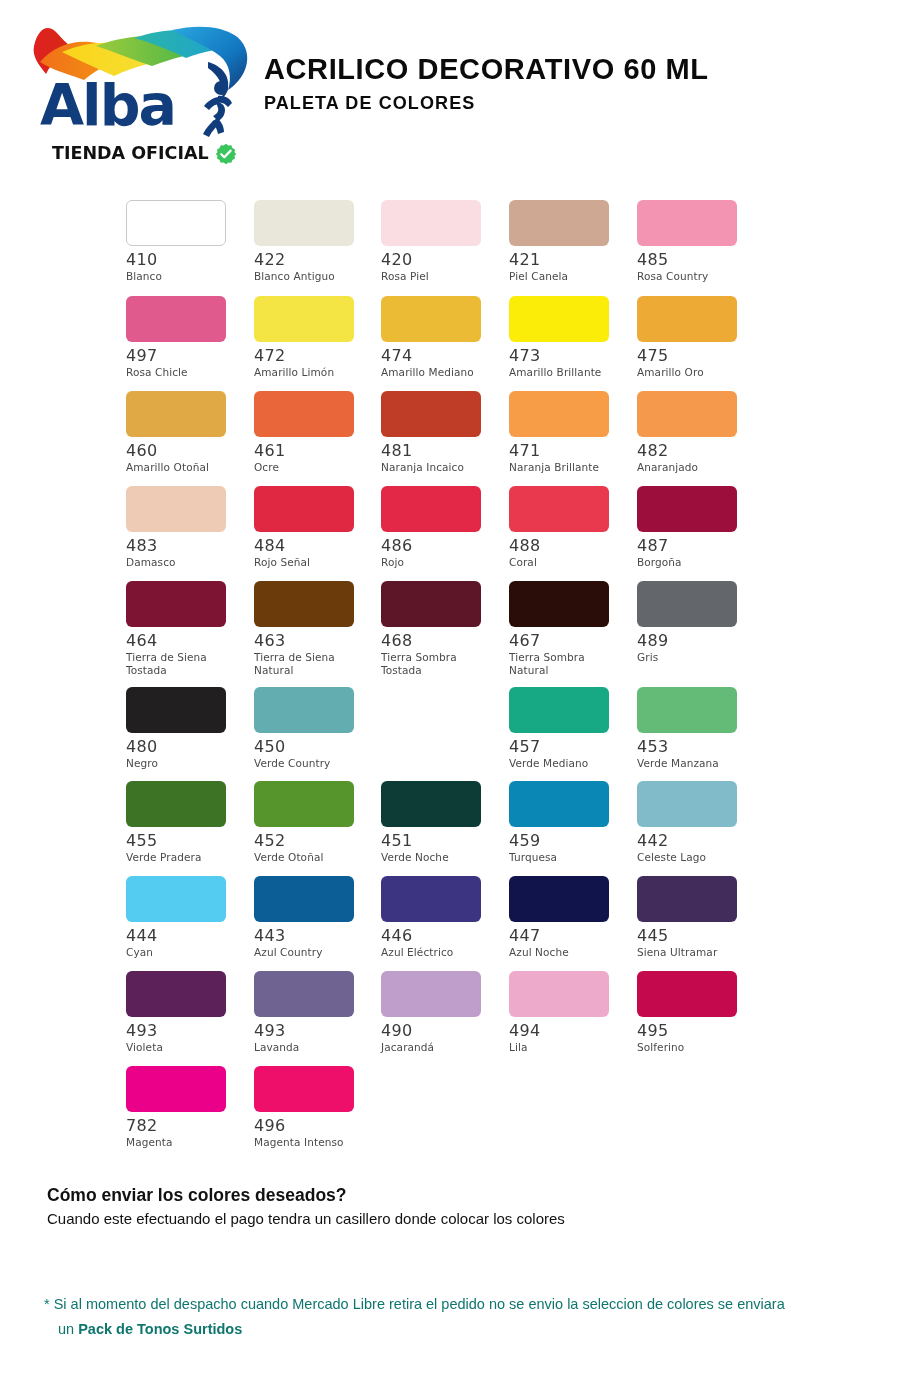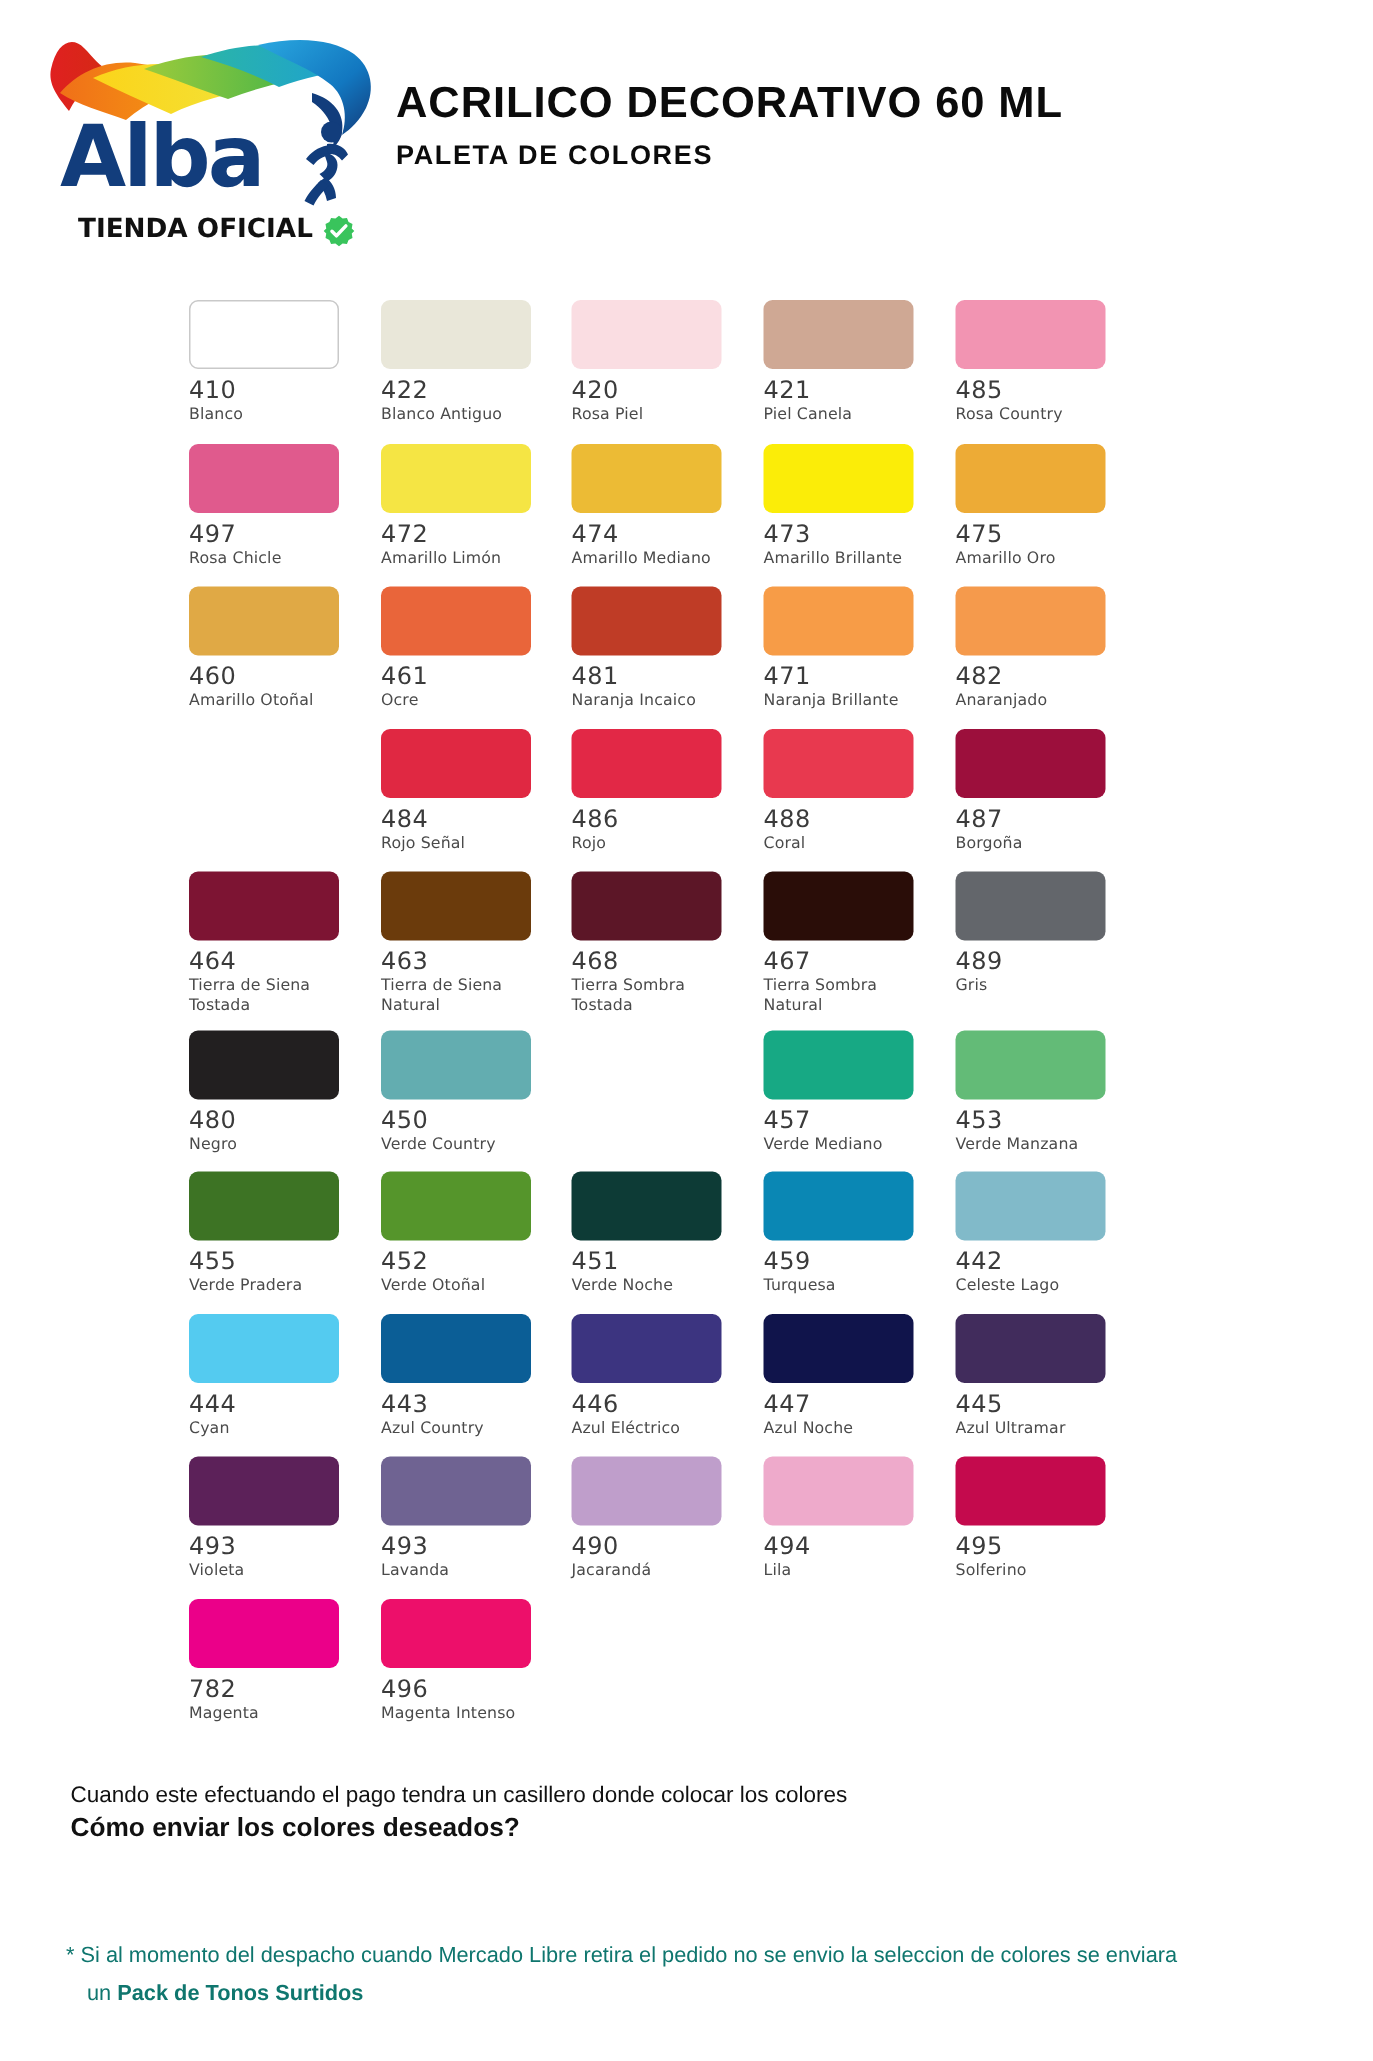--- a/index.html
+++ b/index.html
@@ -318,20 +318,25 @@
         <div class="swatch-code" style="margin-left: 5px;">471</div>
         <div class="swatch-name" style="margin-left: 5px;">Naranja Brillante</div>
       </div>
       <div class="swatch-cell" style="left: 512px;">
         <div class="swatch-chip" style="background: rgb(245, 154, 76); margin-left: 5px;"></div>
         <div class="swatch-code" style="margin-left: 5px;">482</div>
         <div class="swatch-name" style="margin-left: 5px;">Anaranjado</div>
       </div>
     </div>
     <div class="palette-row" style="position: absolute; left: 0px; top: 286px; width: 680px;">
+      <div class="swatch-cell" style="left: 0px;">
+        <div class="swatch-chip" style="background: rgb(238, 203, 181); margin-left: 6px;"></div>
+        <div class="swatch-code" style="margin-left: 6px;">483</div>
+        <div class="swatch-name" style="margin-left: 6px;">Damasco</div>
+      </div>
       <div class="swatch-cell" style="left: 128px;">
         <div class="swatch-chip" style="background: rgb(224, 40, 66); margin-left: 6px;"></div>
         <div class="swatch-code" style="margin-left: 6px;">484</div>
         <div class="swatch-name" style="margin-left: 6px;">Rojo Señal</div>
       </div>
       <div class="swatch-cell" style="left: 256px;">
         <div class="swatch-chip" style="background: rgb(226, 40, 70); margin-left: 5px;"></div>
         <div class="swatch-code" style="margin-left: 5px;">486</div>
         <div class="swatch-name" style="margin-left: 5px;">Rojo</div>
       </div>
@@ -439,21 +444,21 @@
         <div class="swatch-name" style="margin-left: 5px;">Azul Eléctrico</div>
       </div>
       <div class="swatch-cell" style="left: 384px;">
         <div class="swatch-chip" style="background: rgb(16, 20, 75); margin-left: 5px;"></div>
         <div class="swatch-code" style="margin-left: 5px;">447</div>
         <div class="swatch-name" style="margin-left: 5px;">Azul Noche</div>
       </div>
       <div class="swatch-cell" style="left: 512px;">
         <div class="swatch-chip" style="background: rgb(65, 44, 92); margin-left: 5px;"></div>
         <div class="swatch-code" style="margin-left: 5px;">445</div>
-        <div class="swatch-name" style="margin-left: 5px;">Azul Ultramar</div>
+        <div class="swatch-name" style="margin-left: 5px;">Siena Ultramar</div>
       </div>
     </div>
     <div class="palette-row" style="position: absolute; left: 0px; top: 771px; width: 680px;">
       <div class="swatch-cell" style="left: 0px;">
         <div class="swatch-chip" style="background: rgb(92, 33, 89); margin-left: 6px;"></div>
         <div class="swatch-code" style="margin-left: 6px;">493</div>
         <div class="swatch-name" style="margin-left: 6px;">Violeta</div>
       </div>
       <div class="swatch-cell" style="left: 128px;">
         <div class="swatch-chip" style="background: rgb(111, 99, 146); margin-left: 6px;"></div>
@@ -484,20 +489,20 @@
       </div>
       <div class="swatch-cell" style="left: 128px;">
         <div class="swatch-chip" style="background: rgb(237, 15, 106); margin-left: 6px;"></div>
         <div class="swatch-code" style="margin-left: 6px;">496</div>
         <div class="swatch-name" style="margin-left: 6px;">Magenta Intenso</div>
       </div>
     </div>
   </div>
 
 <div id="howto">
+  <div id="howto-title">Cómo enviar los colores deseados?</div>
   <div id="howto-text">Cuando este efectuando el pago tendra un casillero donde colocar los colores</div>
-  <div id="howto-title">Cómo enviar los colores deseados?</div>
 </div>
 
 <div id="note">
   <div id="note-line1">* Si al momento del despacho cuando Mercado Libre retira el pedido no se envio la seleccion de colores se enviara</div>
   <div id="note-line2"><span>un </span><span id="note-bold">Pack de Tonos Surtidos</span></div>
 </div>
 
 </body></html>

